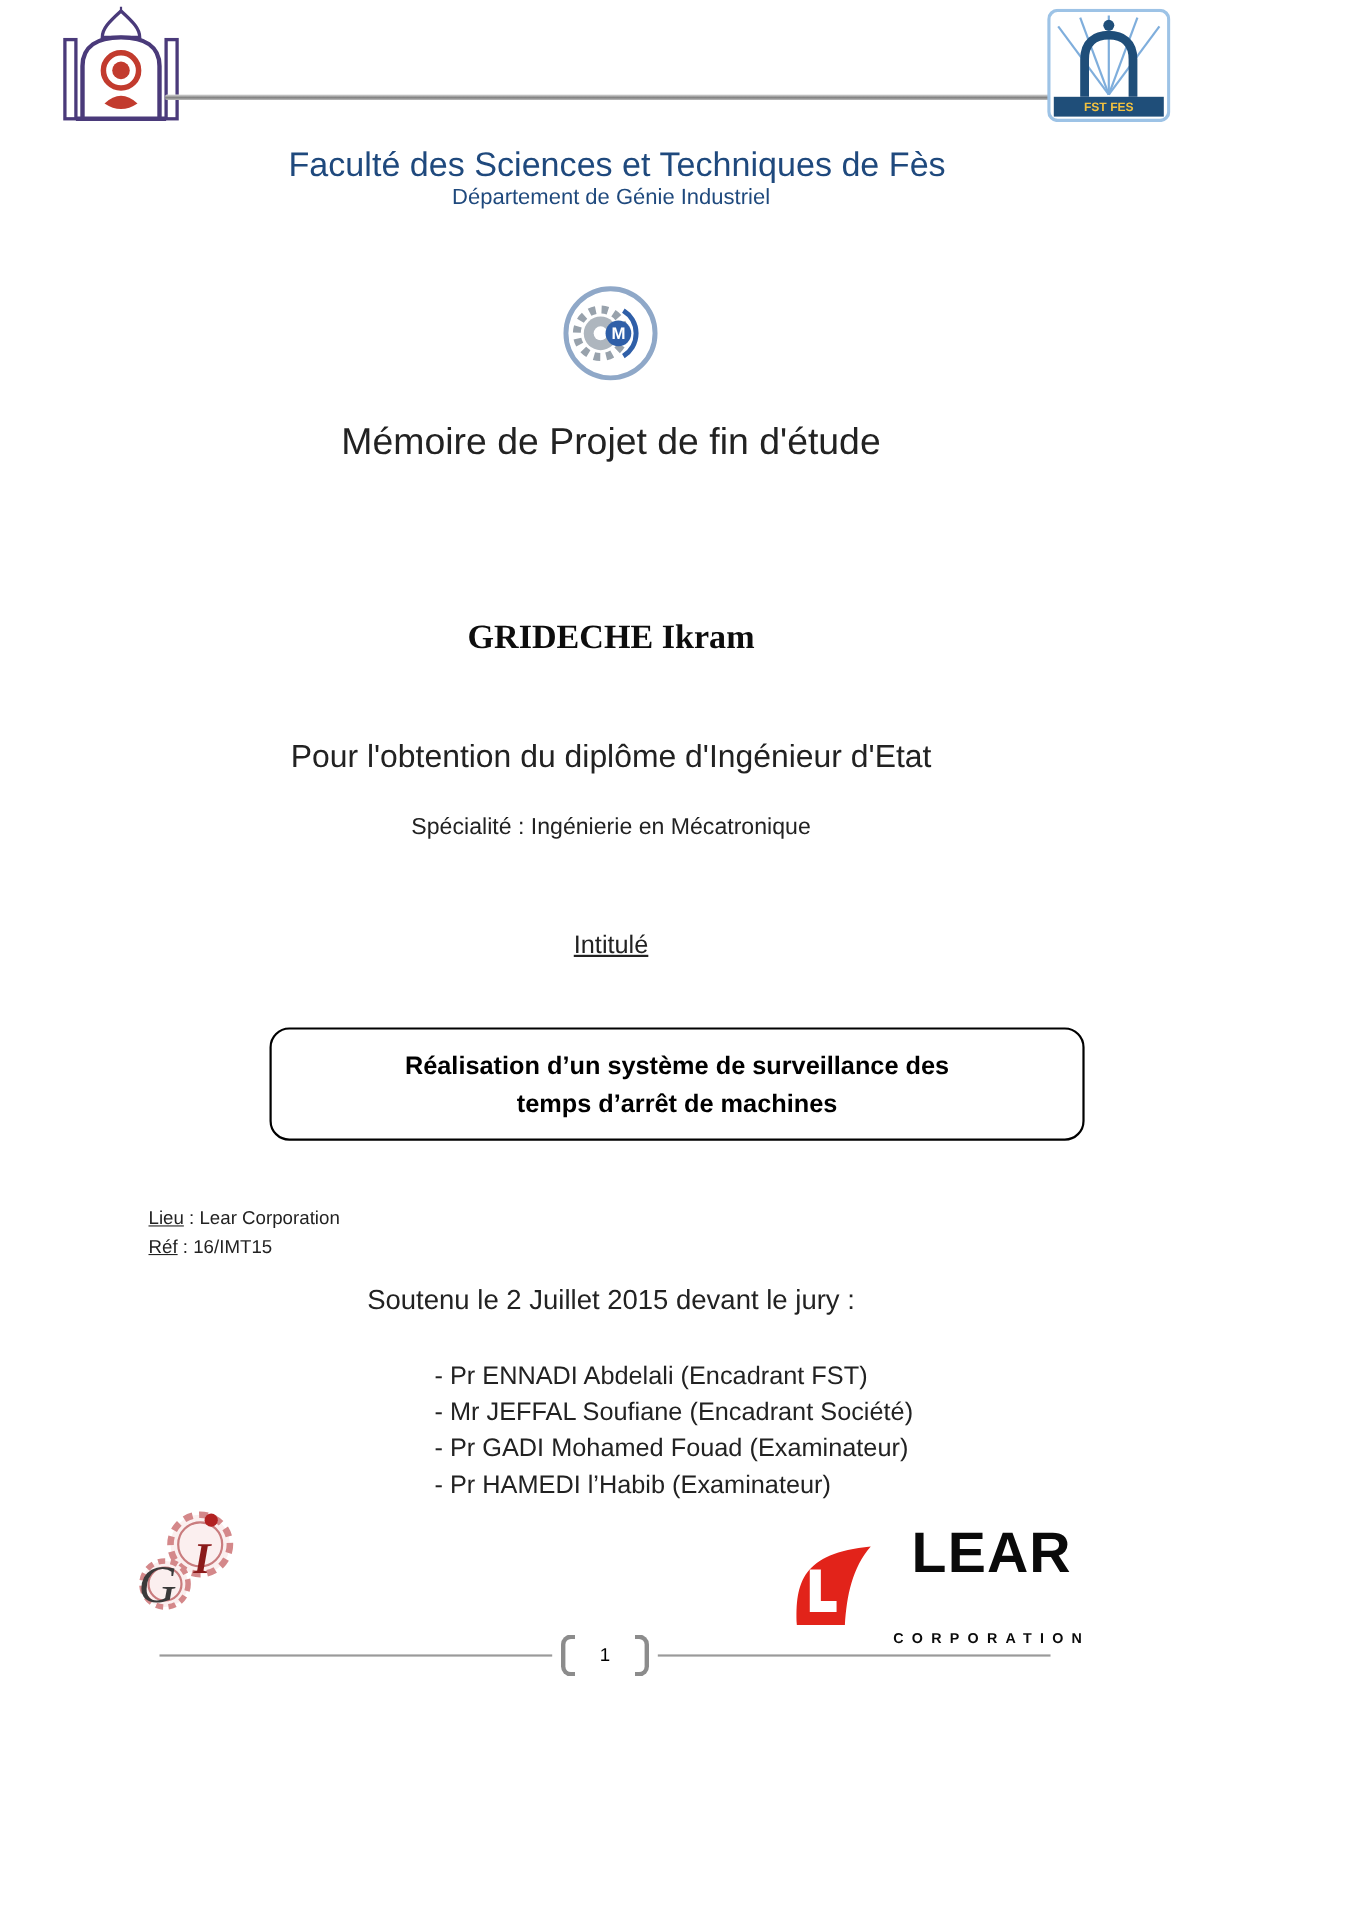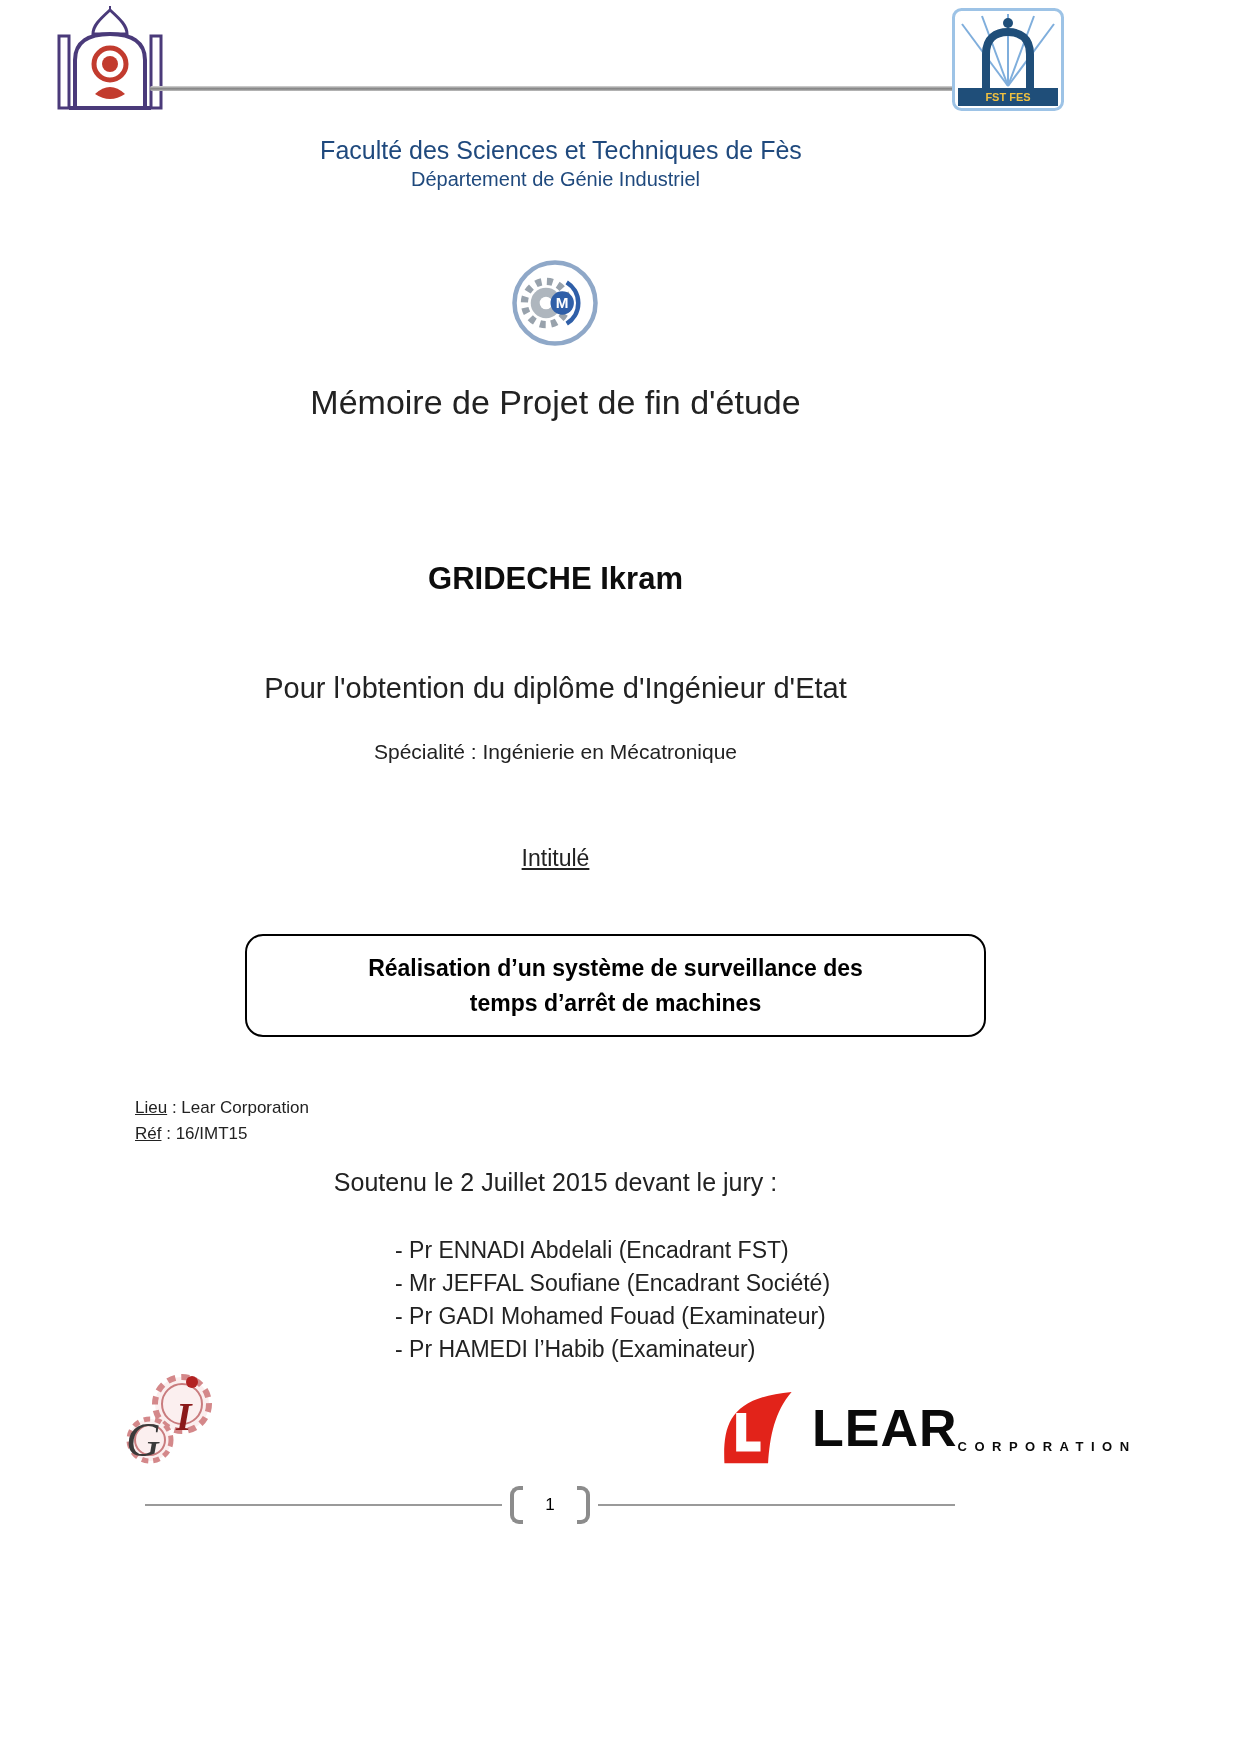--- a/index.html
+++ b/index.html
@@ -10,47 +10,47 @@
   
   .logo-left  { position:absolute; left:55px; top:6px; width:110px; height:112px; }
   .logo-right { position:absolute; left:952px; top:8px; width:112px; height:104px; }
   .top-rule   { position:absolute; left:150px; right:190px; top:86px; height:5px;
                 background:linear-gradient(to bottom,#d9d9d9 0%,#808080 55%,#c0c0c0 100%);
                 border-radius:2px; }
   
   .ccol { position:absolute; left:0; width:1111px; text-align:center; }
   .header-block { top:134px; color:#1F497D; }
   .header-university { font-size:30px; line-height:36px; }
-  .header-faculty    { font-size:25px; line-height:32px;padding-left:11px; }
+  .header-faculty    { font-size:31px; line-height:32px;padding-left:11px; }
   .header-department { font-size:20px; line-height:26px; }
   .emblem  { position:absolute; top:258px; left:510px; width:90px; height:90px; }
   .memoire  { top:383px; font-size:34px; color:#222; }
   .prepared { top:452px; font-size:23px; color:#222; }
-  .author   { top:561px; font-size:31px; font-weight:bold; color:#0d0d0d; }
+  .author   { top:561px; font-size:31px; font-weight:bold; color:#0d0d0d;font-family:Liberation Serif, serif; }
   .degree   { top:672px; font-size:29px; color:#222; }
   .specialty{ top:740px; font-size:21px; color:#222; }
   .intitule { top:845px; font-size:23px; color:#222; }
   .intitule span { text-decoration:underline; }
   .title-box {
     position:absolute; top:934px; left:245px; width:741px; box-sizing:border-box;
     border:2px solid #000; border-radius:18px; background:#fff;
     padding:15px 12px; text-align:center; font-weight:bold; font-size:23px;
     line-height:1.5; color:#000;
   }
   .meta { position:absolute; left:135px; font-size:17px; color:#222; }
   .meta-lieu { top:1098px; }
   .meta-ref  { top:1124px; }
   .meta .lbl { text-decoration:underline; }
   .soutenu { top:1168px; font-size:25px; color:#222; }
   .jury { position:absolute; top:1234px; left:395px; font-size:23px; line-height:33px; color:#222; text-align:left; }
   
   .gi-logo { position:absolute; left:112px; top:1368px; width:115px; height:105px; }
   .lear-logo { position:absolute; left:716px; top:1386px; display:flex; align-items:center; gap:12px; }
   .lear-emblem { width:84px; height:84px; }
-  .lear-text { display:flex; flex-direction:row; align-items:flex-end; }
+  .lear-text { display:flex; flex-direction:column; align-items:center;gap:39px; }
   .lear-name { font-size:52px; font-weight:800; letter-spacing:1px; color:#0a0a0a; line-height:1; }
   .lear-sub  { font-size:13px; font-weight:bold; letter-spacing:7.5px; color:#0a0a0a; margin-top:5px; }
   
   .footer { position:absolute; top:1483px; left:145px; right:286px;
             display:flex; align-items:center; gap:8px; height:44px; }
   .footer-line { flex:1; height:2px; background:#9a9a9a; }
   .bracket { width:13px; height:38px; border:4px solid #8c8c8c; box-sizing:border-box; }
   .bracket-l { border-right:none; border-radius:9px 0 0 9px; }
   .bracket-r { border-left:none;  border-radius:0 9px 9px 0; }
   .page-num { font-size:17px; color:#000; padding:0 14px; }

